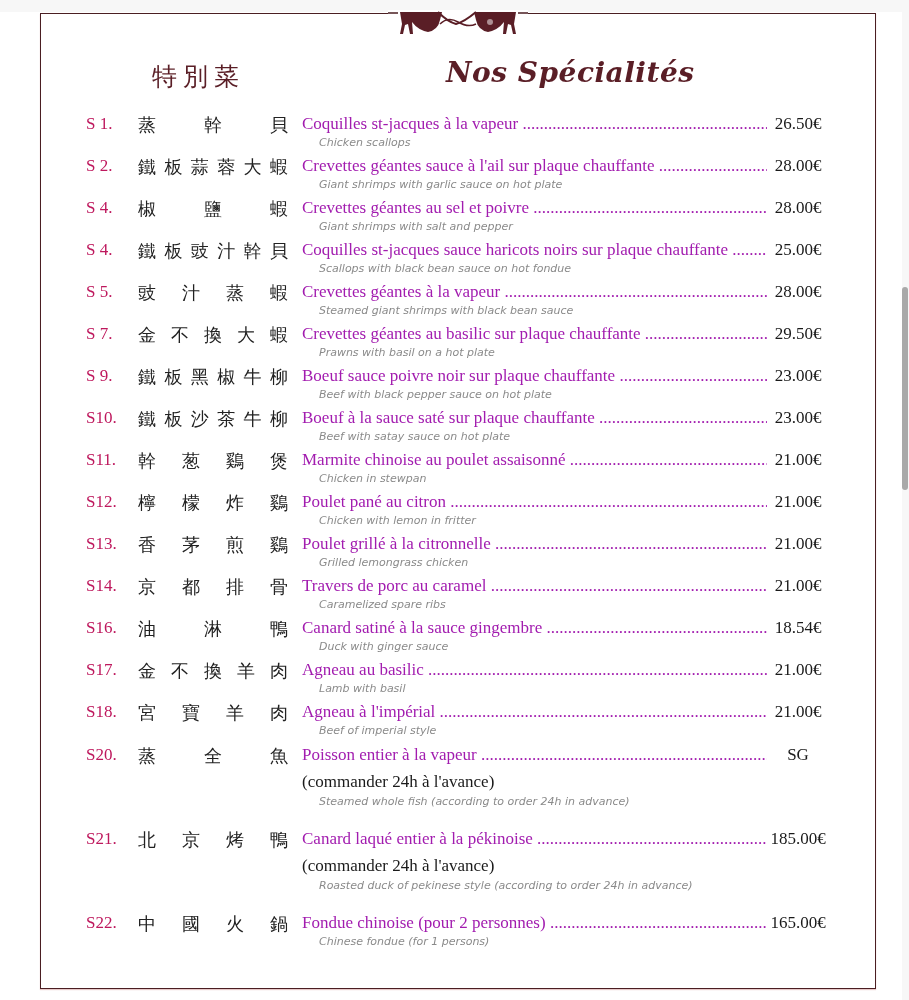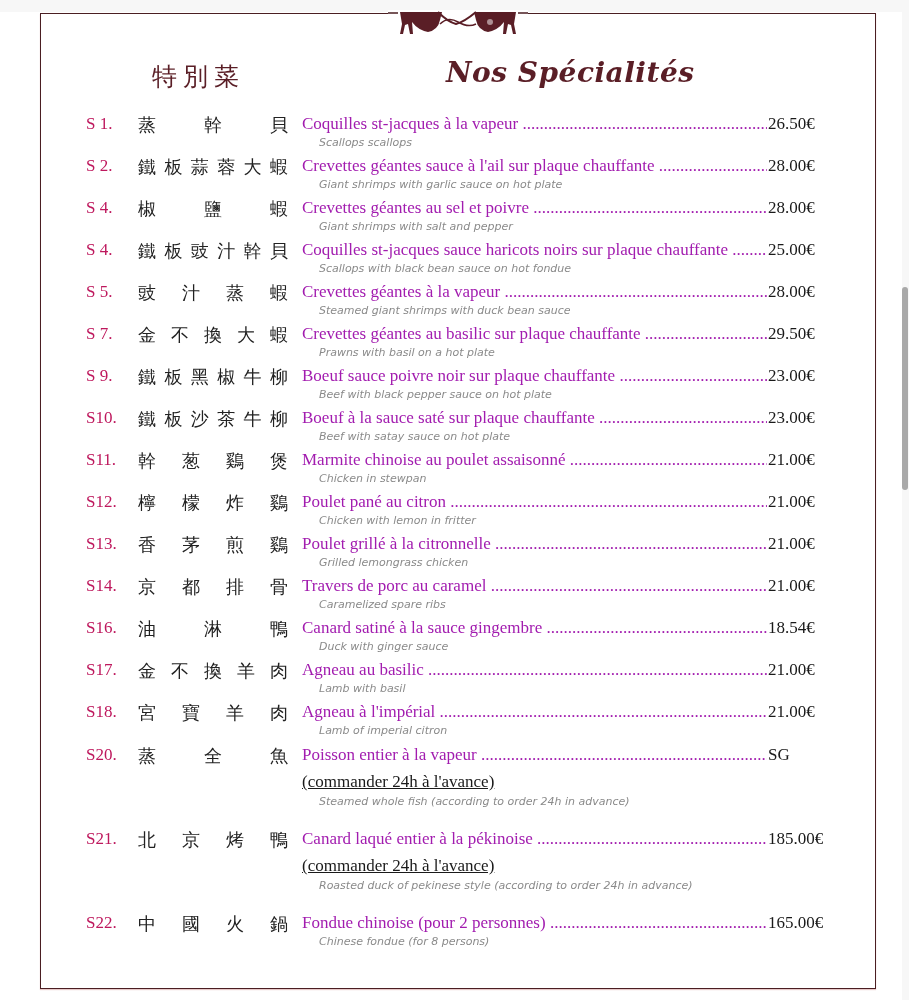--- a/index.html
+++ b/index.html
@@ -91,32 +91,31 @@
   .fr .dots::after {
     content: " ..................................................................................................................................................................";
     letter-spacing: 0px;
   }
   .fr2 {
     position: absolute;
     left: 216px; top: 27px;
     font-size: 17px;
     color: #1a1a1a;
     white-space: nowrap;
-    text-decoration: underline;
   }
   .price {
     position: absolute;
     left: 682px; top: 0;
     width: 60px;
-    text-align: left;
+    text-align: center;
     font-size: 17px;
     color: #1a1a1a;
     white-space: nowrap;
   }
-  .price.sg { text-align: left; width: 60px; left: 682px; }
+  .price.sg { text-align: center; width: 60px; left: 682px; }
   .en {
     position: absolute;
     left: 233px; top: 22px;
     font-family: "DejaVu Sans", sans-serif;
     font-style: italic;
     font-size: 11px;
     color: #8a8a8a;
     white-space: nowrap;
   }
   .en.two { top: 50px; font-style: italic; }
@@ -155,21 +154,21 @@
   <div class="menu" id="menu">
       <div class="item" style="top: 102px;">
         <div class="code">S 1.</div>
         <div class="cn">
           <span>蒸</span>
           <span>幹</span>
           <span>貝</span>
         </div>
         <div class="fr"><span class="dots">Coquilles st-jacques à la vapeur</span></div>
         <div class="price">26.50€</div>
-        <div class="en">Scallops scallops</div>
+        <div class="en">Chicken scallops</div>
       </div>
       <div class="item" style="top: 144px;">
         <div class="code">S 2.</div>
         <div class="cn">
           <span>鐵</span>
           <span>板</span>
           <span>蒜</span>
           <span>蓉</span>
           <span>大</span>
           <span>蝦</span>
@@ -206,21 +205,21 @@
       <div class="item" style="top: 270px;">
         <div class="code">S 5.</div>
         <div class="cn">
           <span>豉</span>
           <span>汁</span>
           <span>蒸</span>
           <span>蝦</span>
         </div>
         <div class="fr"><span class="dots">Crevettes géantes à la vapeur</span></div>
         <div class="price">28.00€</div>
-        <div class="en">Steamed giant shrimps with duck bean sauce</div>
+        <div class="en">Steamed giant shrimps with black bean sauce</div>
       </div>
       <div class="item" style="top: 312px;">
         <div class="code">S 7.</div>
         <div class="cn">
           <span>金</span>
           <span>不</span>
           <span>換</span>
           <span>大</span>
           <span>蝦</span>
         </div>
@@ -331,21 +330,21 @@
       <div class="item" style="top: 690px;">
         <div class="code">S18.</div>
         <div class="cn">
           <span>宮</span>
           <span>寶</span>
           <span>羊</span>
           <span>肉</span>
         </div>
         <div class="fr"><span class="dots">Agneau à l'impérial</span></div>
         <div class="price">21.00€</div>
-        <div class="en">Lamb of imperial citron</div>
+        <div class="en">Beef of imperial style</div>
       </div>
       <div class="item" style="top: 733px;">
         <div class="code">S20.</div>
         <div class="cn">
           <span>蒸</span>
           <span>全</span>
           <span>魚</span>
         </div>
         <div class="fr"><span class="dots">Poisson entier à la vapeur</span></div>
         <div class="fr2">(commander 24h à l'avance)</div>
@@ -368,18 +367,18 @@
       <div class="item" style="top: 901px;">
         <div class="code">S22.</div>
         <div class="cn">
           <span>中</span>
           <span>國</span>
           <span>火</span>
           <span>鍋</span>
         </div>
         <div class="fr"><span class="dots">Fondue chinoise (pour 2 personnes)</span></div>
         <div class="price">165.00€</div>
-        <div class="en">Chinese fondue (for 8 persons)</div>
+        <div class="en">Chinese fondue (for 1 persons)</div>
       </div>
     </div>
 
   <div class="scrollbar"></div>
 </div>
 
 </body></html>

